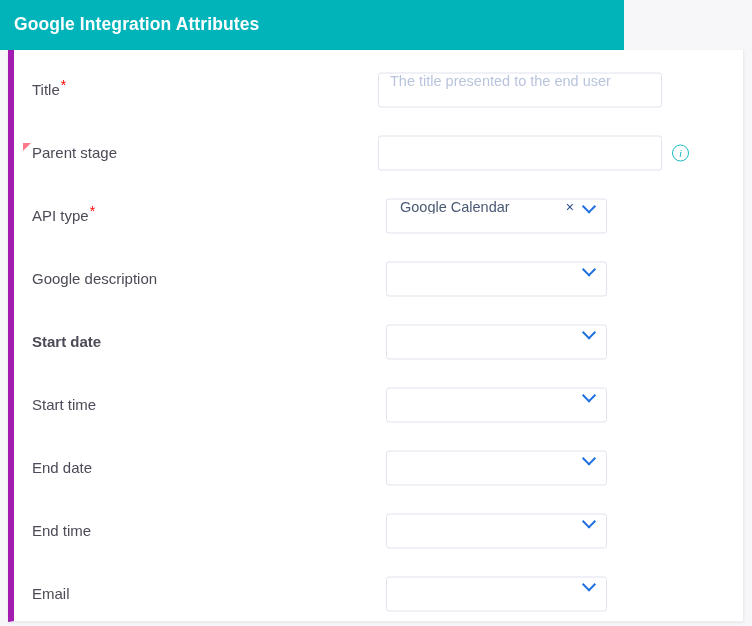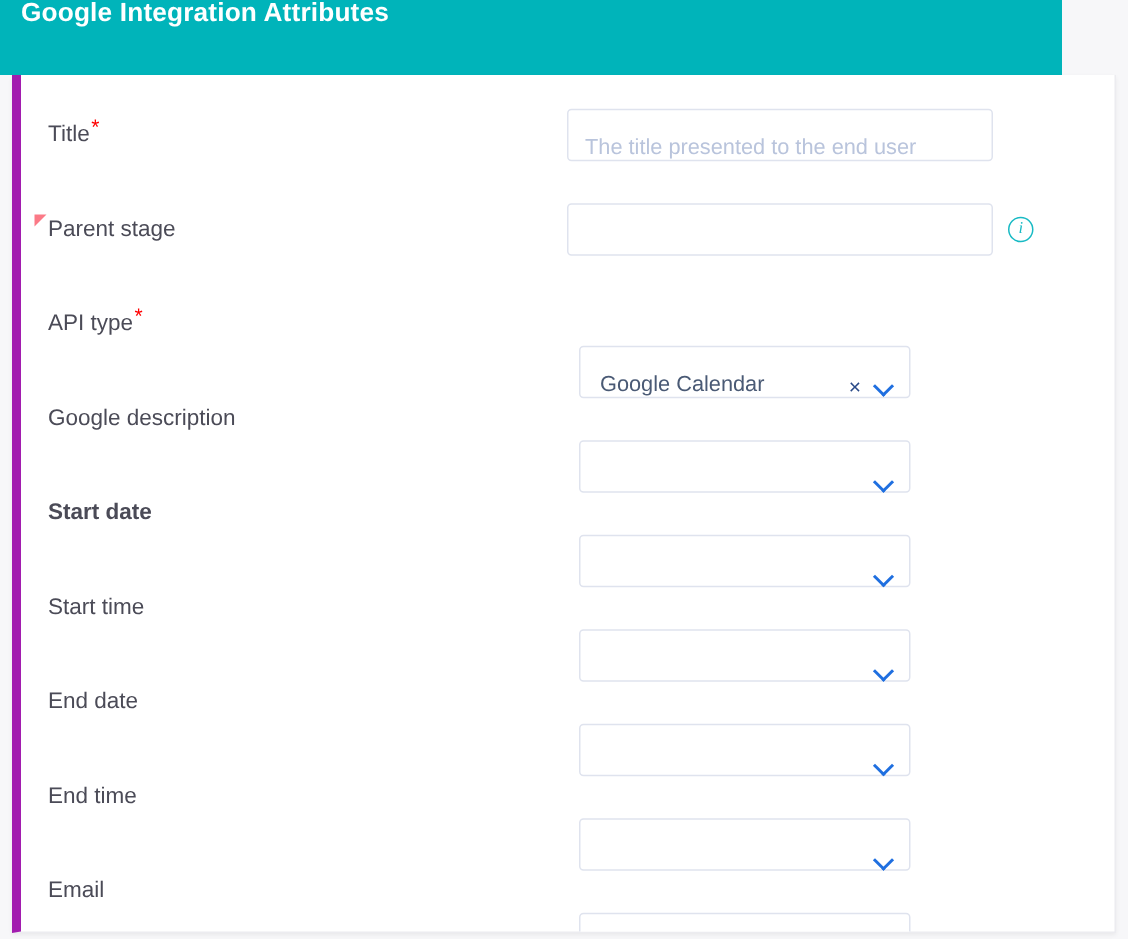--- a/index.html
+++ b/index.html
@@ -20,26 +20,26 @@
     width: 752px;
     height: 626px;
     background: #f7f7f9;
   }
 
   
   .panel-header {
     position: absolute;
     top: 0;
     left: 0;
-    width: 708px;
+    width: 624px;
     height: 50px;
     background: #00b4ba;
     box-sizing: border-box;
     display: flex;
-    align-items: flex-start;
+    align-items: center;
     padding-left: 14px;
   }
   .panel-header .title {
     color: #ffffff;
     font-size: 17.5px;
     font-weight: bold;
     letter-spacing: 0.1px;
     line-height: 1;
   }
 
@@ -105,41 +105,40 @@
   .control {
     position: absolute;
     top: 50%;
     transform: translateY(-50%);
     box-sizing: border-box;
     background: #ffffff;
     border: 1px solid #dfe3ee;
     border-radius: 3px;
     height: 35px;
     display: flex;
-    align-items: flex-end;
+    align-items: flex-start;
   }
   .control.text-input {
     left: 364px;
     width: 284px;
     padding: 0 11px;
     font-size: 14.5px;
     color: #3d5170;
   }
   .control.text-input .placeholder {
     color: #b9c4dc;
     font-size: 14.5px;
     line-height: 1;
   }
 
   .control.select-box {
     left: 372px;
     width: 221px;
     padding: 0 8px 0 13px;
     justify-content: space-between;
-    margin-top: 32px;
   }
   .control.select-box .sel-value {
     font-size: 14.5px;
     color: #4a5a75;
     line-height: 1;
     white-space: nowrap;
     overflow: hidden;
   }
   .control.select-box .sel-icons {
     display: flex;

